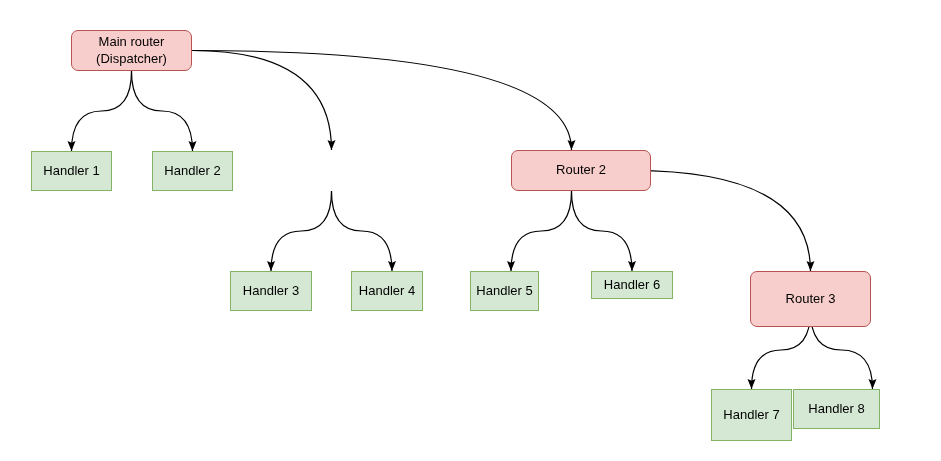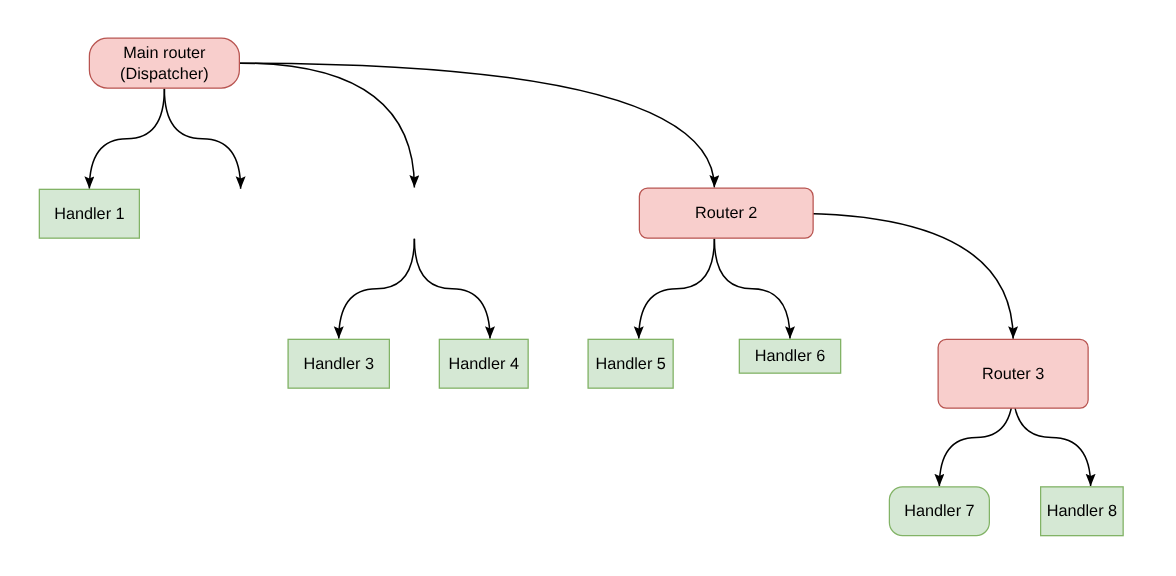--- a/index.html
+++ b/index.html
@@ -61,36 +61,37 @@
     <path class="edge" marker-end="url(#arrow)" d="M 192 50.5 Q 571.5 50.5 571.5 150"></path>
     <path class="edge" marker-end="url(#arrow)" d="M 331.5 191 Q 331.5 231 301.25 231 Q 271 231 271 271"></path>
     <path class="edge" marker-end="url(#arrow)" d="M 331.5 191 Q 331.5 231 361.75 231 Q 392 231 392 271"></path>
     <path class="edge" marker-end="url(#arrow)" d="M 571.5 191 Q 571.5 231 541.25 231 Q 511 231 511 271"></path>
     <path class="edge" marker-end="url(#arrow)" d="M 571.5 191 Q 571.5 231 601.75 231 Q 632 231 632 271"></path>
     <path class="edge" marker-end="url(#arrow)" d="M 632 170.5 Q 810.5 170.5 810.5 271"></path>
     <path class="edge" marker-end="url(#arrow)" d="M 810.5 311 Q 810.5 350 781 350 Q 751.5 350 751.5 389"></path>
     <path class="edge" marker-end="url(#arrow)" d="M 810.5 311 Q 810.5 350 841.25 350 Q 872.5 350 872.5 389"></path>
   </svg>
 
-  <div class="node router" style="left:71px; top:30px; width:121px; height:41px;border-radius:15px;">Main router
+  <div class="node router" style="left:71px; top:30px; width:121px; height:41px;">Main router
 (Dispatcher)</div>
 
   <div class="node handler" style="left:31px; top:151px; width:81px; height:40px;">Handler 1</div>
 
+  <div class="node handler" style="left:152px; top:151px; width:81px; height:40px;">Handler 2</div>
 
 
   <div class="node router" style="left:511px; top:150px; width:140px; height:41px;">Router 2</div>
 
   <div class="node handler" style="left:230px; top:271px; width:82px; height:40px;">Handler 3</div>
 
   <div class="node handler" style="left:351px; top:271px; width:72px; height:40px;">Handler 4</div>
 
   <div class="node handler" style="left:470px; top:271px; width:69px; height:40px;">Handler 5</div>
 
   <div class="node handler" style="left:591px; top:271px; width:82px; height:28px;">Handler 6</div>
 
   <div class="node router" style="left:750px; top:271px; width:121px; height:56px;">Router 3</div>
 
-  <div class="node handler" style="left:711px; top:389px; width:81px; height:40px;border-radius:11px;">Handler 7</div>
+  <div class="node handler" style="left:711px; top:389px; width:81px; height:52px;">Handler 7</div>
 
-  <div class="node handler" style="left:832px; top:389px; width:67px; height:40px;">Handler 8</div>
+  <div class="node handler" style="left:793px; top:389px; width:87px; height:40px;">Handler 8</div>
 
 </div>
 
 </body></html>

